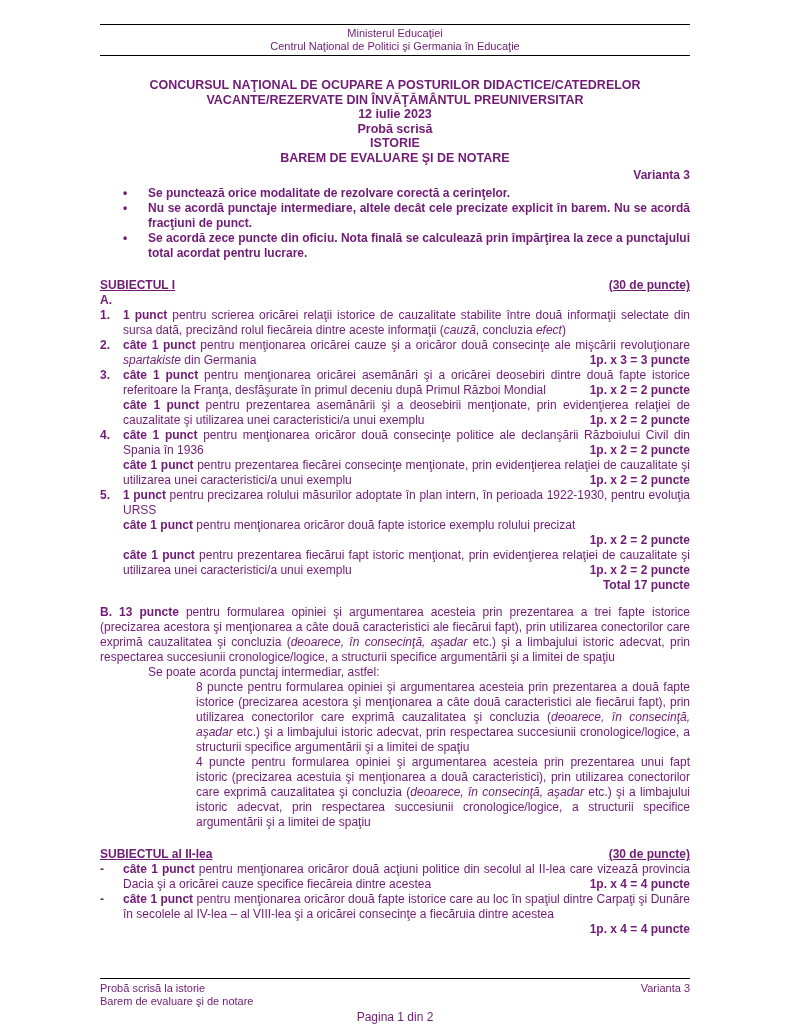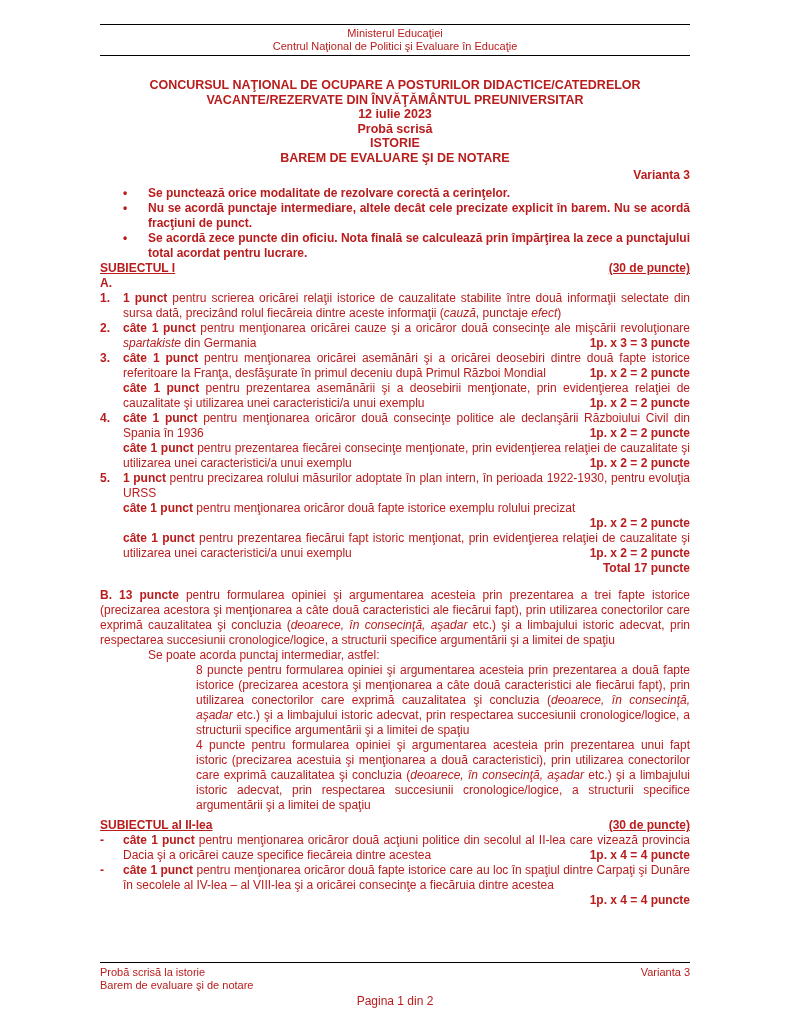--- a/index.html
+++ b/index.html
@@ -1,63 +1,63 @@
 <!DOCTYPE html>
 <html><head>
 <meta charset="utf-8">
 <style>
   html,body { margin:0; padding:0; background:#ffffff; }
   .page {
     position:relative; width:791px; height:1024px; margin:0 auto;
-    background:#ffffff; color:#b91c1c; box-sizing:border-box;
+    background:#ffffff; color:#701a75; box-sizing:border-box;
     padding:24px 101px 0 100px; overflow:hidden;
     font-family:"Liberation Sans","DejaVu Sans",sans-serif;
   }
   .b { font-weight:bold; }
   .i { font-style:italic; }
 
   .doc-header {
     border-top:1px solid #000; border-bottom:1px solid #000;
     text-align:center; font-size:11px; line-height:13px; padding:2px 0 2px;
   }
   .title-block { margin-top:22px; text-align:center; font-weight:bold; font-size:12.5px; line-height:14.5px; }
   .variant-line { margin-top:3px; text-align:right; font-weight:bold; font-size:12px; line-height:15px; }
 
   .notes { margin-top:3px; }
   .note { position:relative; padding-left:48px; font-weight:bold; font-size:12px; line-height:15px; text-align:justify; }
   .note .nmark { position:absolute; left:23px; top:0; }
 
-  .hrow { display:flex; justify-content:space-between; font-weight:bold; font-size:12px; line-height:15px; margin-top:0; }
+  .hrow { display:flex; justify-content:space-between; font-weight:bold; font-size:12px; line-height:15px; margin-top:17px; }
   .hrow .hl { text-decoration:underline; }
   .plabel { font-weight:bold; font-size:12px; line-height:15px; }
 
   .para { font-size:12px; line-height:15px; text-align:justify; overflow:hidden; }
   .para.ind { position:relative; padding-left:23px; }
   .para .marker { position:absolute; left:0; top:0; font-weight:bold; }
   .score { float:right; font-weight:bold; white-space:nowrap; }
   .score-line { font-size:12px; line-height:15px; text-align:right; font-weight:bold; }
 
   .sectionB { margin-top:12px; }
   .intermediate { padding-left:48px; font-size:12px; line-height:15px; }
   .option { margin-left:96px; font-size:12px; line-height:15px; text-align:justify; }
   .sau { margin-left:96px; font-size:12px; line-height:15px; }
   .s2 { margin-top:5px; }
 
-  .footer { position:absolute; left:100px; right:101px; bottom:16px; font-size:11px; line-height:13px; }
+  .footer { position:absolute; left:100px; right:101px; bottom:0; font-size:11px; line-height:13px; }
   .footer-rule { border-top:1px solid #000; padding-top:3px; display:flex; justify-content:space-between; }
   .footer-page { text-align:center; margin-top:3px; font-size:12px; }
 </style>
 </head>
 <body>
 
 <div class="page">
 
   <div class="doc-header">
     <div>Ministerul Educaţiei</div>
-    <div>Centrul Naţional de Politici şi Evaluare în Educaţie</div>
+    <div>Centrul Naţional de Politici şi Germania în Educaţie</div>
   </div>
 
   <div class="title-block">
     <div>CONCURSUL NAŢIONAL DE OCUPARE A POSTURILOR DIDACTICE/CATEDRELOR</div>
     <div>VACANTE/REZERVATE DIN ÎNVĂŢĂMÂNTUL PREUNIVERSITAR</div>
     <div>12 iulie 2023</div>
     <div>Probă scrisă</div>
     <div>ISTORIE</div>
     <div>BAREM DE EVALUARE ŞI DE NOTARE</div>
   </div>
@@ -80,21 +80,21 @@
   </div>
 
   <div class="hrow">
     <span class="hl">SUBIECTUL I</span>
     <span class="hl">(30 de puncte)</span>
   </div>
   <div class="plabel">A.</div>
 
   <div class="para ind">
     <span class="marker">1.</span>
-    <span><span class="b">1 punct</span><span> pentru scrierea oricărei relaţii istorice de cauzalitate stabilite între două informaţii selectate din sursa dată, precizând rolul fiecăreia dintre aceste informaţii (</span><span class="i">cauză</span><span>, punctaje </span><span class="i">efect</span><span>)</span></span>
+    <span><span class="b">1 punct</span><span> pentru scrierea oricărei relaţii istorice de cauzalitate stabilite între două informaţii selectate din sursa dată, precizând rolul fiecăreia dintre aceste informaţii (</span><span class="i">cauză</span><span>, concluzia </span><span class="i">efect</span><span>)</span></span>
   </div>
 
   <div class="para ind">
     <span class="marker">2.</span>
     <span><span class="b">câte 1 punct</span><span> pentru menţionarea oricărei cauze şi a oricăror două consecinţe ale mişcării revoluţionare </span><span class="i">spartakiste</span><span> din Germania</span></span><span class="score">1p. x 3 = 3 puncte</span>
   </div>
 
   <div class="para ind">
     <span class="marker">3.</span>
     <span><span class="b">câte 1 punct</span><span> pentru menţionarea oricărei asemănări şi a oricărei deosebiri dintre două fapte istorice referitoare la Franţa, desfăşurate în primul deceniu după Primul Război Mondial </span></span><span class="score">1p. x 2 = 2 puncte</span>

